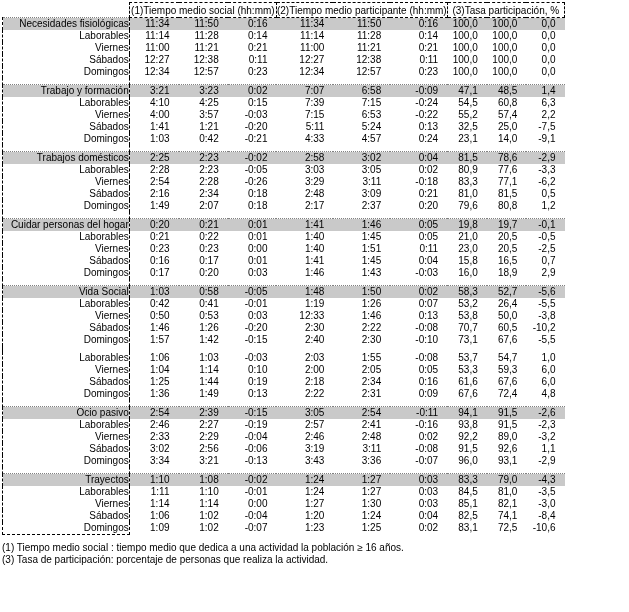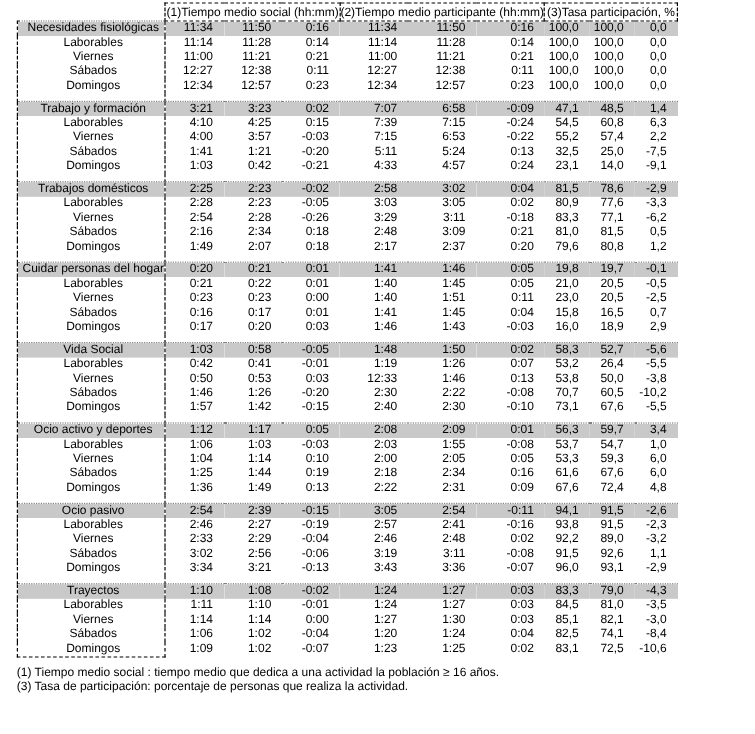--- a/index.html
+++ b/index.html
@@ -1,20 +1,20 @@
 <!DOCTYPE html>
 <html><head>
 <meta charset="utf-8">
 <style>
   html,body{margin:0;padding:0;background:#fff;}
   .page{
     width:565px;
     min-height:612px;
     box-sizing:border-box;
-    padding:2px 0 0 14px;
+    padding:2px 0 0 2px;
     font-family:"Liberation Sans","DejaVu Sans",sans-serif;
     font-size:10px;
     color:#000;
     background:#fff;
   }
   table{border-collapse:collapse;table-layout:fixed;}
   col.c-label{width:148px;}
   col.c-num{width:53px;}
   th,td{
     padding:0;
@@ -35,21 +35,21 @@
   .sub-cell{
     border-right:1px dashed #000;
     border-bottom:1px dashed #000;
     text-align:right;
     padding-right:7px;
   }
   .sub-label{border-bottom:1px dashed #000;}
   .label-cell{
     border-left:1px dashed #000;
     border-right:1px dashed #000;
-    text-align:center;
+    text-align:right;
     padding-left:3px;
   }
   .num{text-align:right;padding-right:9px;}
   .cat-row td{
     background:#c9c9c9;
     border-top:1px dotted #808080;
   }
   .spacer-row td{height:6px;line-height:6px;}
   .last-row td.label-cell{border-bottom:1px dashed #000;}
   .footnotes{margin-top:7px;line-height:12px;}
@@ -394,32 +394,20 @@
           <td class="num">2:30</td>
           <td class="num">-0:10</td>
           <td class="num">73,1</td>
           <td class="num">67,6</td>
           <td class="num">-5,5</td>
         </tr>
         <tr class="spacer-row">
           <td class="label-cell"></td>
           <td colspan="9"></td>
         </tr>
-        <tr class="cat-row">
-          <td class="label-cell">Ocio activo y deportes</td>
-          <td class="num">1:12</td>
-          <td class="num">1:17</td>
-          <td class="num">0:05</td>
-          <td class="num">2:08</td>
-          <td class="num">2:09</td>
-          <td class="num">0:01</td>
-          <td class="num">56,3</td>
-          <td class="num">59,7</td>
-          <td class="num">3,4</td>
-        </tr>
         <tr class="day-row">
           <td class="label-cell">Laborables</td>
           <td class="num">1:06</td>
           <td class="num">1:03</td>
           <td class="num">-0:03</td>
           <td class="num">2:03</td>
           <td class="num">1:55</td>
           <td class="num">-0:08</td>
           <td class="num">53,7</td>
           <td class="num">54,7</td>

